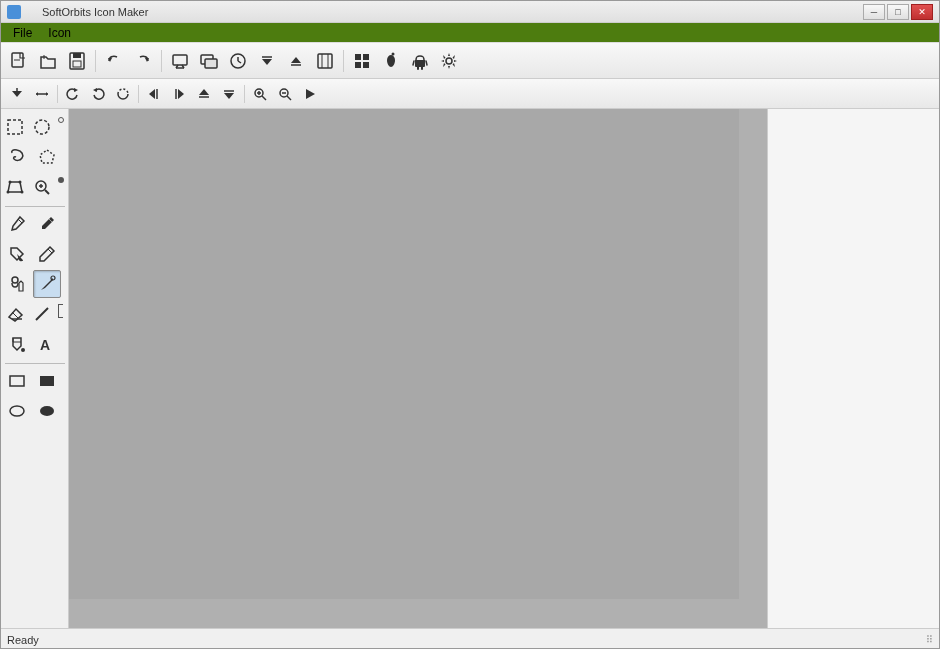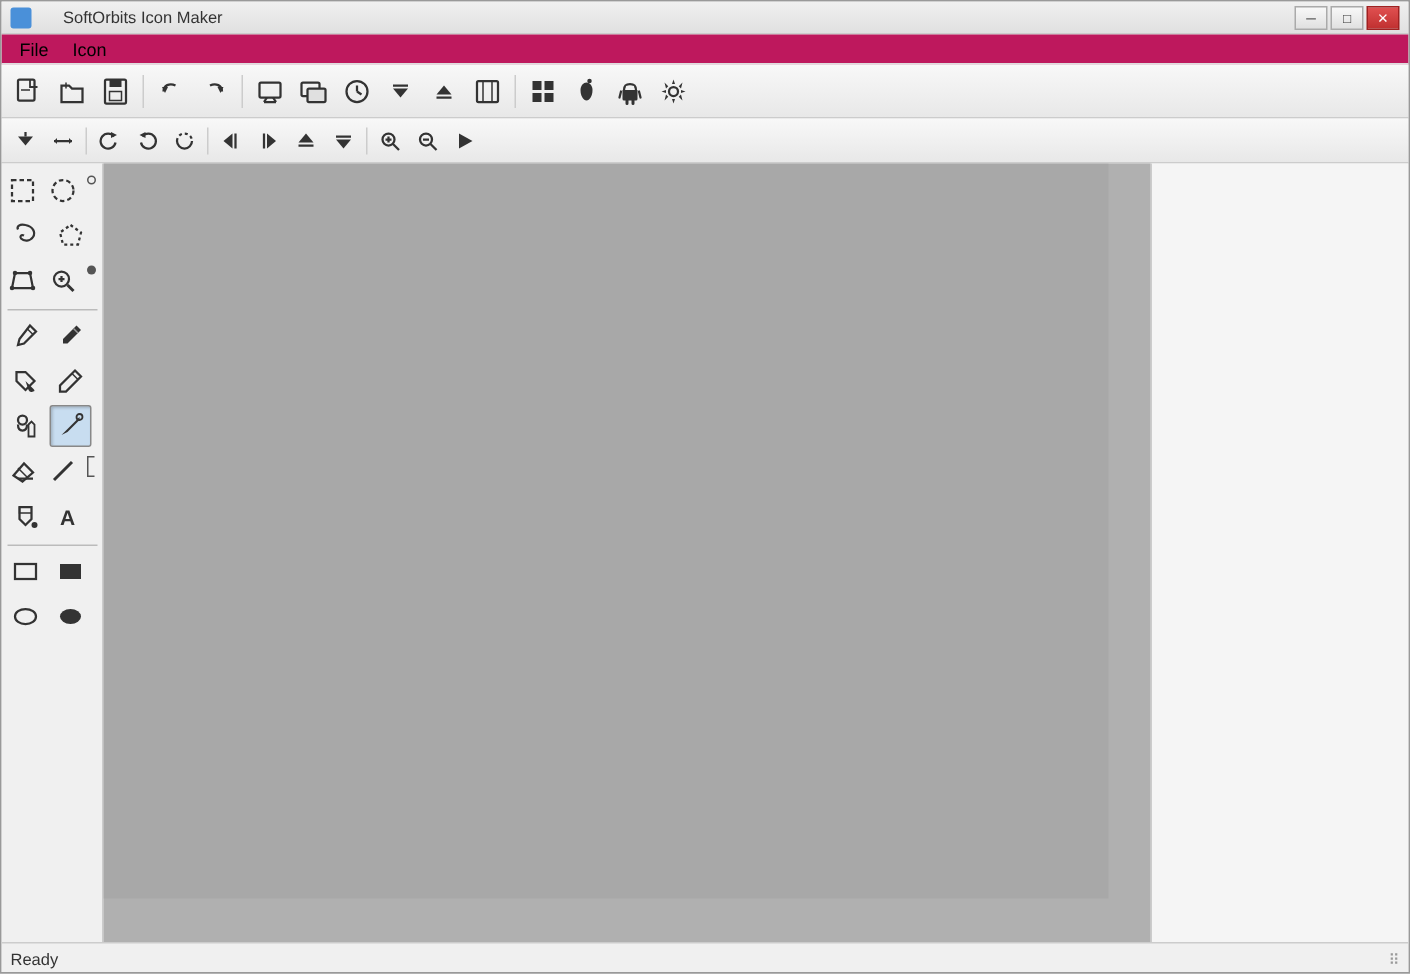--- a/index.html
+++ b/index.html
@@ -56,21 +56,21 @@
     }
     .win-btn.close {
       background: linear-gradient(to bottom, #e05050, #c03030);
       color: white;
       border-color: #a02020;
     }
 
     
     #menu-bar {
       display: flex;
-      background: #be185d;
+      background: #4d7c0f;
       height: 20px;
       align-items: center;
       padding: 0 4px;
       border-bottom: 1px solid #ddd;
     }
     .menu-item {
       padding: 2px 8px;
       font-size: 12px;
       color: #000;
       cursor: pointer;

